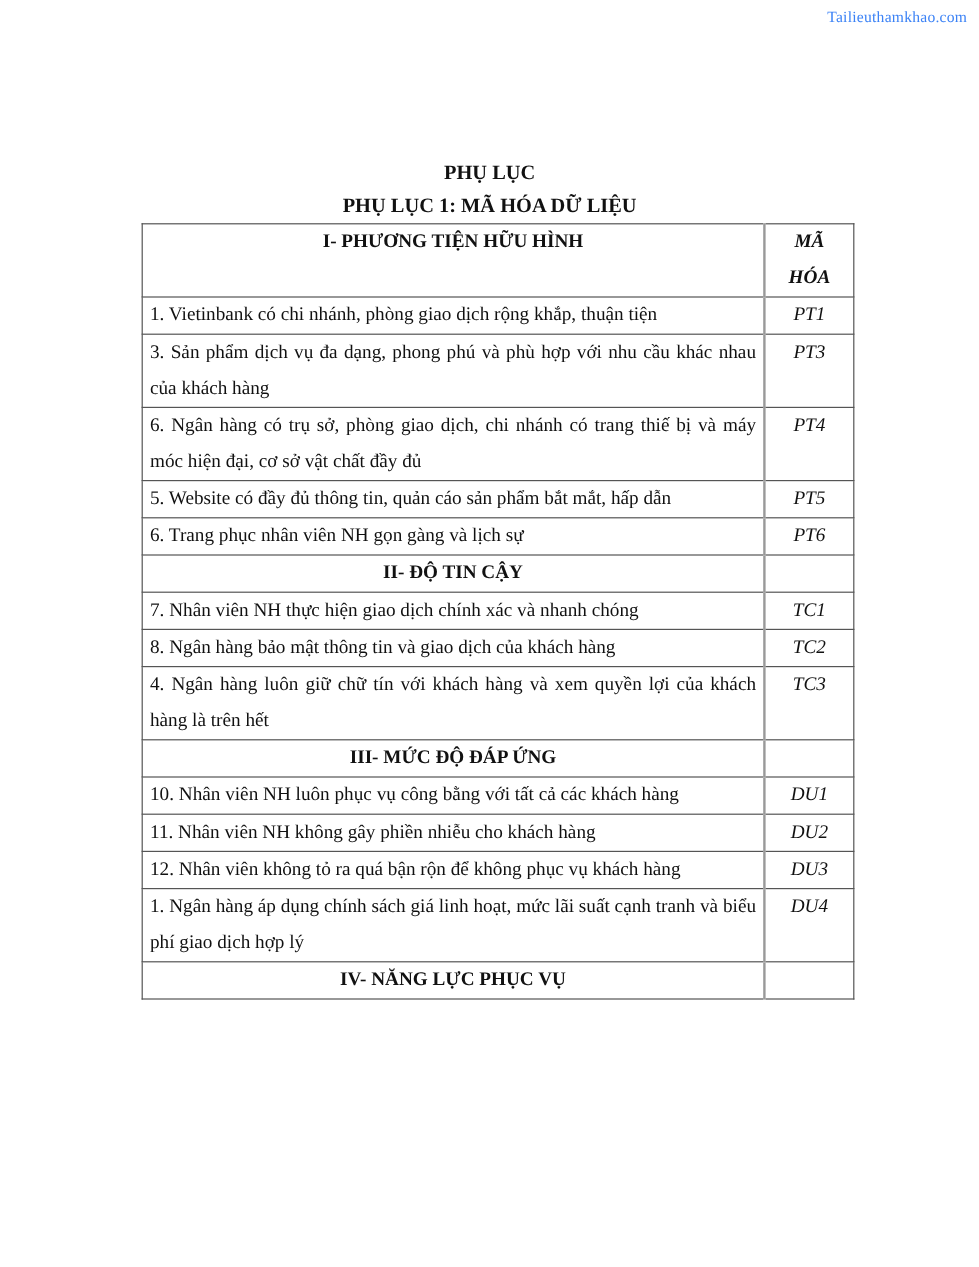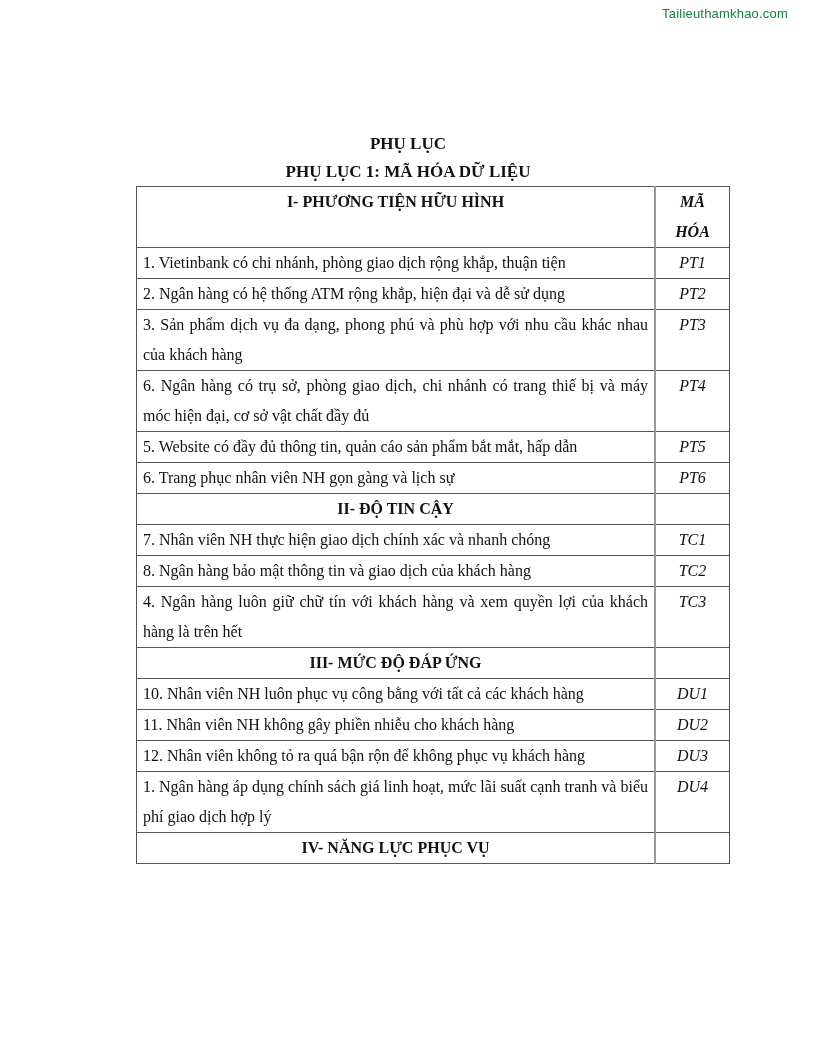--- a/index.html
+++ b/index.html
@@ -1,23 +1,23 @@
 <!DOCTYPE html>
 <html><head>
 <meta charset="utf-8">
 <style>
   html, body { margin: 0; padding: 0; background: #ffffff; }
   body { width: 816px; height: 1056px; position: relative; overflow: hidden;
          font-family: "Liberation Serif", serif; color: #111; }
-  .watermark { position: absolute; top: 6px; right: 28px; font-family: Liberation Sans, sans-serif;
-               font-size: 13px; color: #15803d; letter-spacing: 0.2px; }
+  .watermark { position: absolute; top: 6px; right: 10px; font-family: Liberation Serif, serif;
+               font-size: 13px; color: #3b82f6; letter-spacing: 0.2px; }
   .title { position: absolute; left: 0; width: 816px; text-align: center; font-weight: bold; font-size: 17px; }
   .t1 { top: 134px; }
   .t2 { top: 162px; }
-  table.codes { position: absolute; left: 136px; top: 186px; width: 594px; border-collapse: collapse;
+  table.codes { position: absolute; left: 118px; top: 186px; width: 594px; border-collapse: collapse;
                 font-size: 16px; }
   table.codes td { border: 1px solid #555; padding: 0 6px; vertical-align: top; line-height: 30px; }
   table.codes td.code { width: 73px; text-align: center; padding: 0; border-left: 2px solid #999; font-style: italic; }
   td.sect { text-align: center; font-weight: bold; }
   td.item { text-align: justify; }
   tr.hdr td.code { font-weight: bold; }
 </style>
 </head>
 <body>
 
@@ -28,24 +28,20 @@
 <table class="codes">
   <tbody>
 
     <tr class="hdr">
       <td class="sect">I- PHƯƠNG TIỆN HỮU HÌNH</td>
       <td class="code"><span>MÃ</span><br><span>HÓA</span></td>
     </tr>
     <tr>
         <td class="item">1. Vietinbank có chi nhánh, phòng giao dịch rộng khắp, thuận tiện</td>
         <td class="code">PT1</td>
-      </tr>
-    <tr>
-        <td class="item">2. Ngân hàng có hệ thống ATM rộng khắp, hiện đại và dễ sử dụng</td>
-        <td class="code">PT2</td>
       </tr>
     <tr>
         <td class="item">3. Sản phẩm dịch vụ đa dạng, phong phú và phù hợp với nhu cầu khác nhau của khách hàng</td>
         <td class="code">PT3</td>
       </tr>
     <tr>
         <td class="item">6. Ngân hàng có trụ sở, phòng giao dịch, chi nhánh có trang thiế bị và máy móc hiện đại, cơ sở vật chất đầy đủ</td>
         <td class="code">PT4</td>
       </tr>
     <tr>

